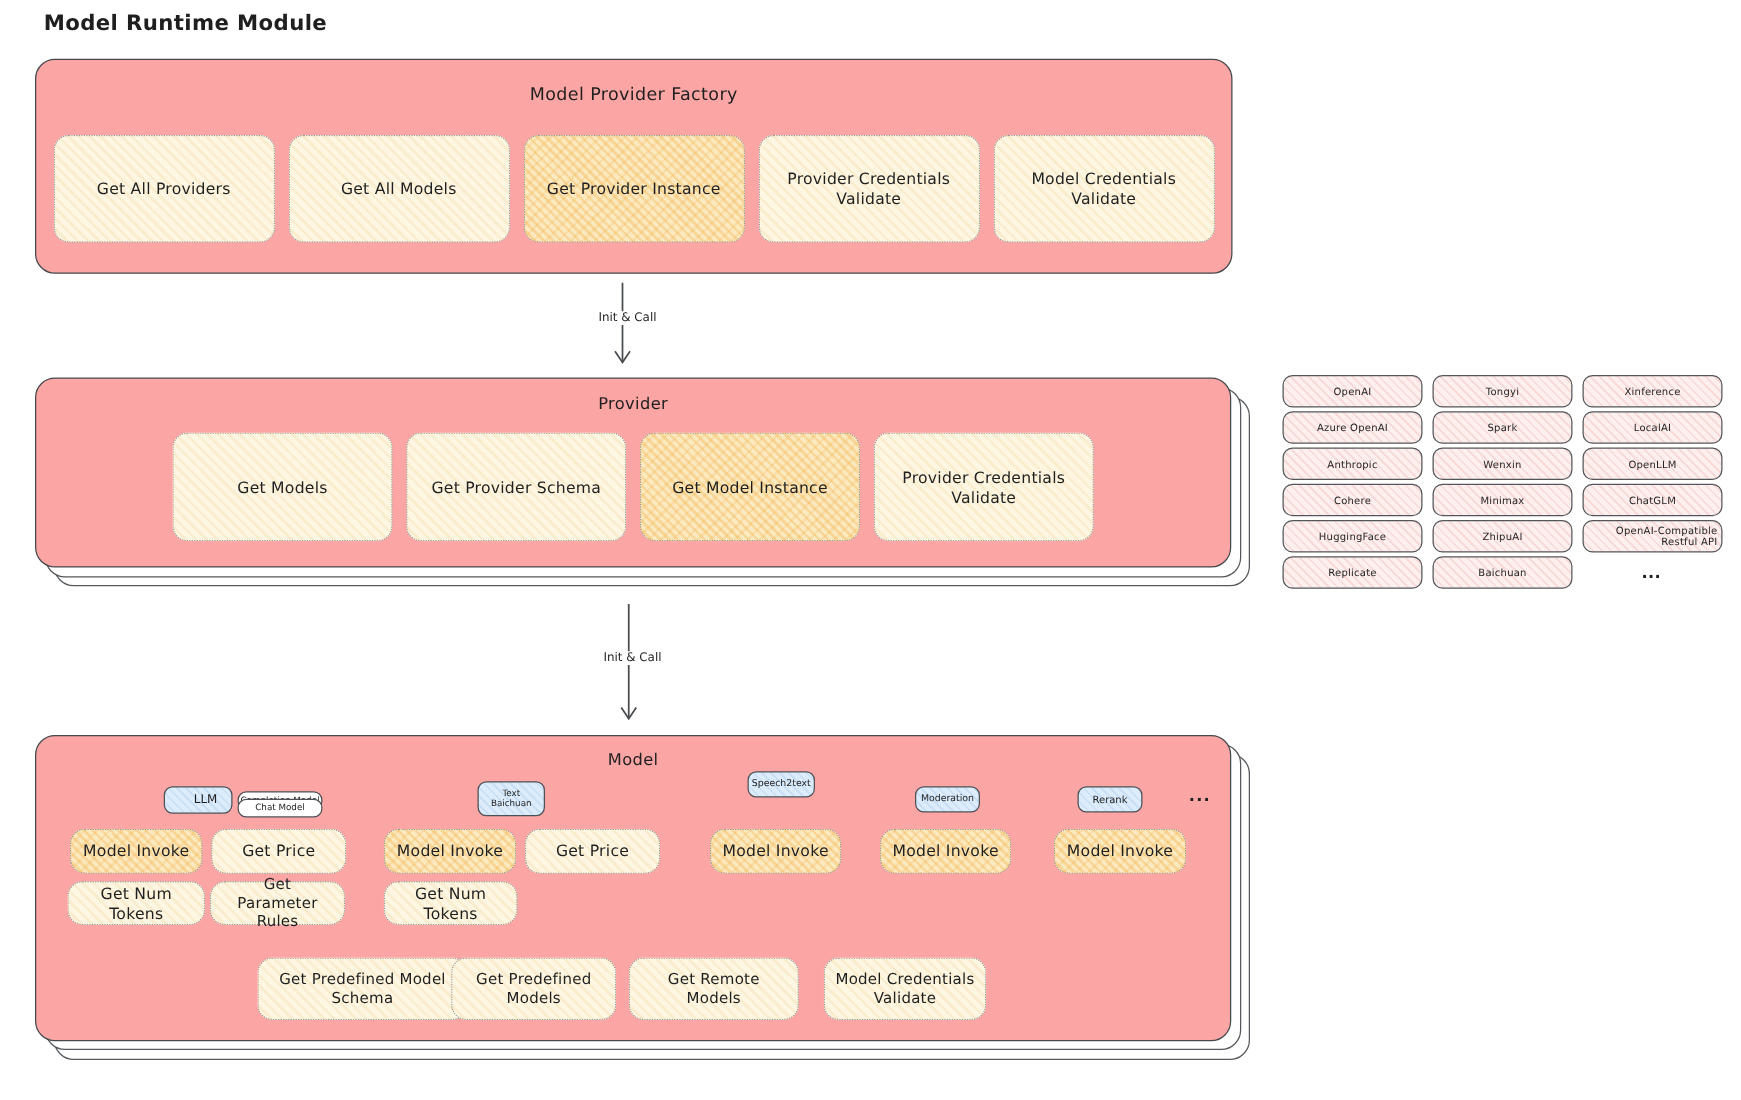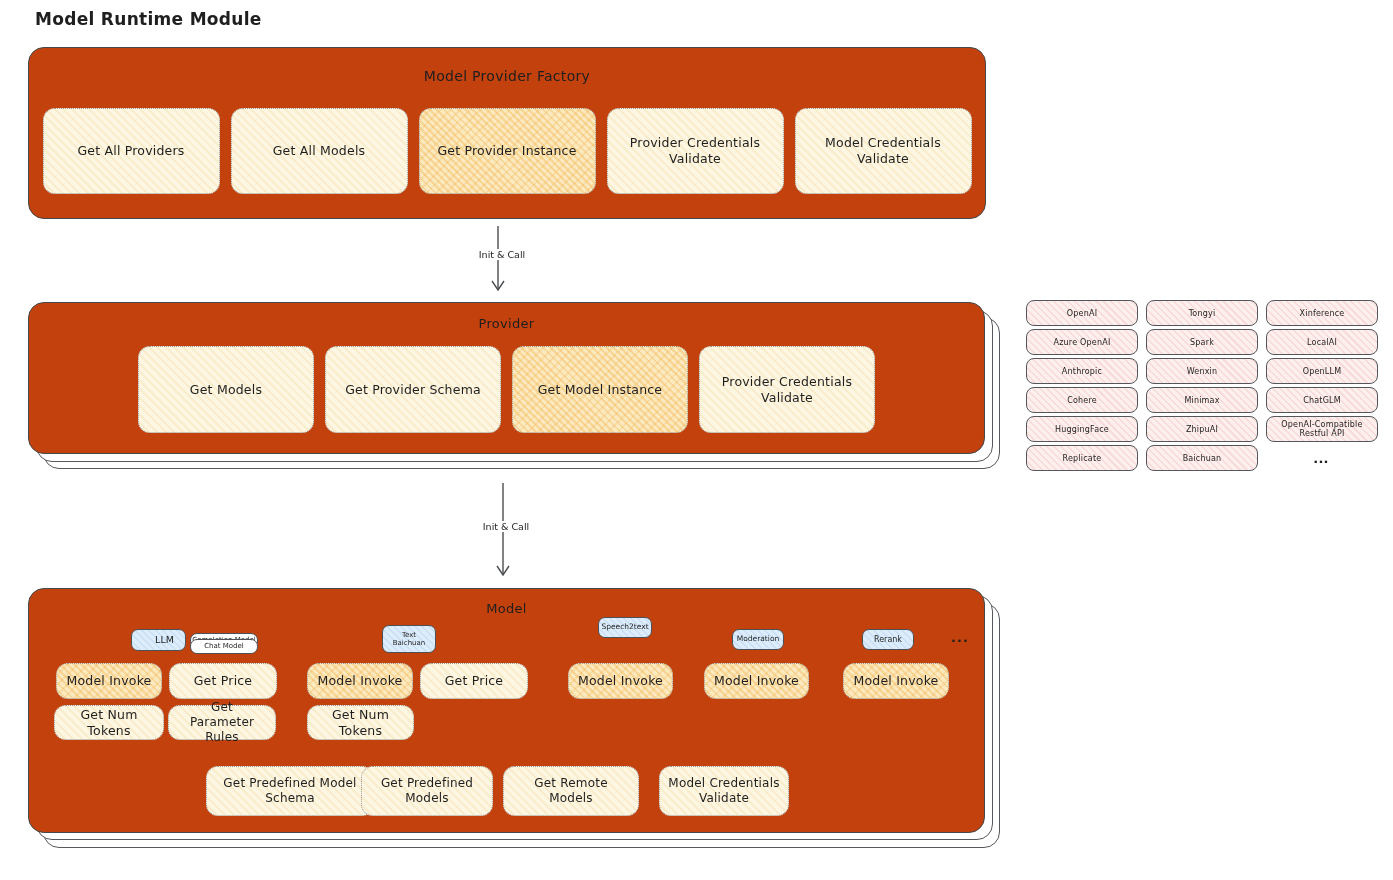--- a/index.html
+++ b/index.html
@@ -2,21 +2,21 @@
 <html><head>
 <meta charset="utf-8">
 <style>
   html,body{margin:0;padding:0;background:#fff;}
   .canvas{
     position:relative;width:1393px;height:880px;background:#fff;overflow:hidden;
     font-family:"DejaVu Sans",sans-serif;color:#1f1f1f;
   }
   .page-title{position:absolute;left:35px;top:9px;font-size:17px;font-weight:700;letter-spacing:.3px;}
   
-  .frame{position:absolute;background:#c2410c;border:1.6px solid #45484c;border-radius:16px;box-sizing:border-box;}
+  .frame{position:absolute;background:#fca5a5;border:1.6px solid #45484c;border-radius:16px;box-sizing:border-box;}
   .ghost{position:absolute;background:#fff;border:1.5px solid #55585c;border-radius:16px;box-sizing:border-box;}
   .frame-title{position:absolute;left:0;right:0;text-align:center;font-size:14px;letter-spacing:.3px;}
   
   .btn{
     display:flex;align-items:center;justify-content:center;text-align:center;
     box-sizing:border-box;padding:3px 8px;border:1.4px dotted #97979a;border-radius:12px;
     font-size:12.5px;line-height:1.25;letter-spacing:.2px;
     background-color:#fdf6e2;
     background-image:repeating-linear-gradient(45deg, rgba(233,186,94,.17) 0 2px, transparent 2px 6px);
   }
@@ -35,21 +35,21 @@
     background-image:repeating-linear-gradient(45deg, rgba(130,180,230,.22) 0 1.5px, transparent 1.5px 5px);
   }
   .minitab{
     position:absolute;display:flex;align-items:center;justify-content:center;text-align:center;
     box-sizing:border-box;border:1.2px solid #4d5156;border-radius:7px;background:#fff;line-height:1;
   }
   .ellipsis{position:absolute;font-size:13px;font-weight:700;letter-spacing:1px;}
   
   .pgrid{position:absolute;left:1026px;top:300px;display:grid;grid-template-columns:repeat(3,112px);gap:3px 8px;}
   .pcell{
-    height:26px;display:flex;align-items:center;justify-content:center;text-align:center;
+    height:26px;display:flex;align-items:center;justify-content:center;text-align:right;
     box-sizing:border-box;border:1.3px solid #53565a;border-radius:8px;
     font-size:8px;letter-spacing:.2px;padding:0 3px;
     background-color:#fdefee;
     background-image:repeating-linear-gradient(45deg, rgba(226,139,128,.20) 0 1.5px, transparent 1.5px 5px);
   }
   .pcell.more{border:none;background:none;font-size:13px;font-weight:700;}
   
   .arrow-label{position:absolute;background:#fff;font-size:9.5px;text-align:center;padding:0 3px;z-index:5;}
   .arrow-svg{position:absolute;z-index:4;}
   .node-abs{position:absolute;}

